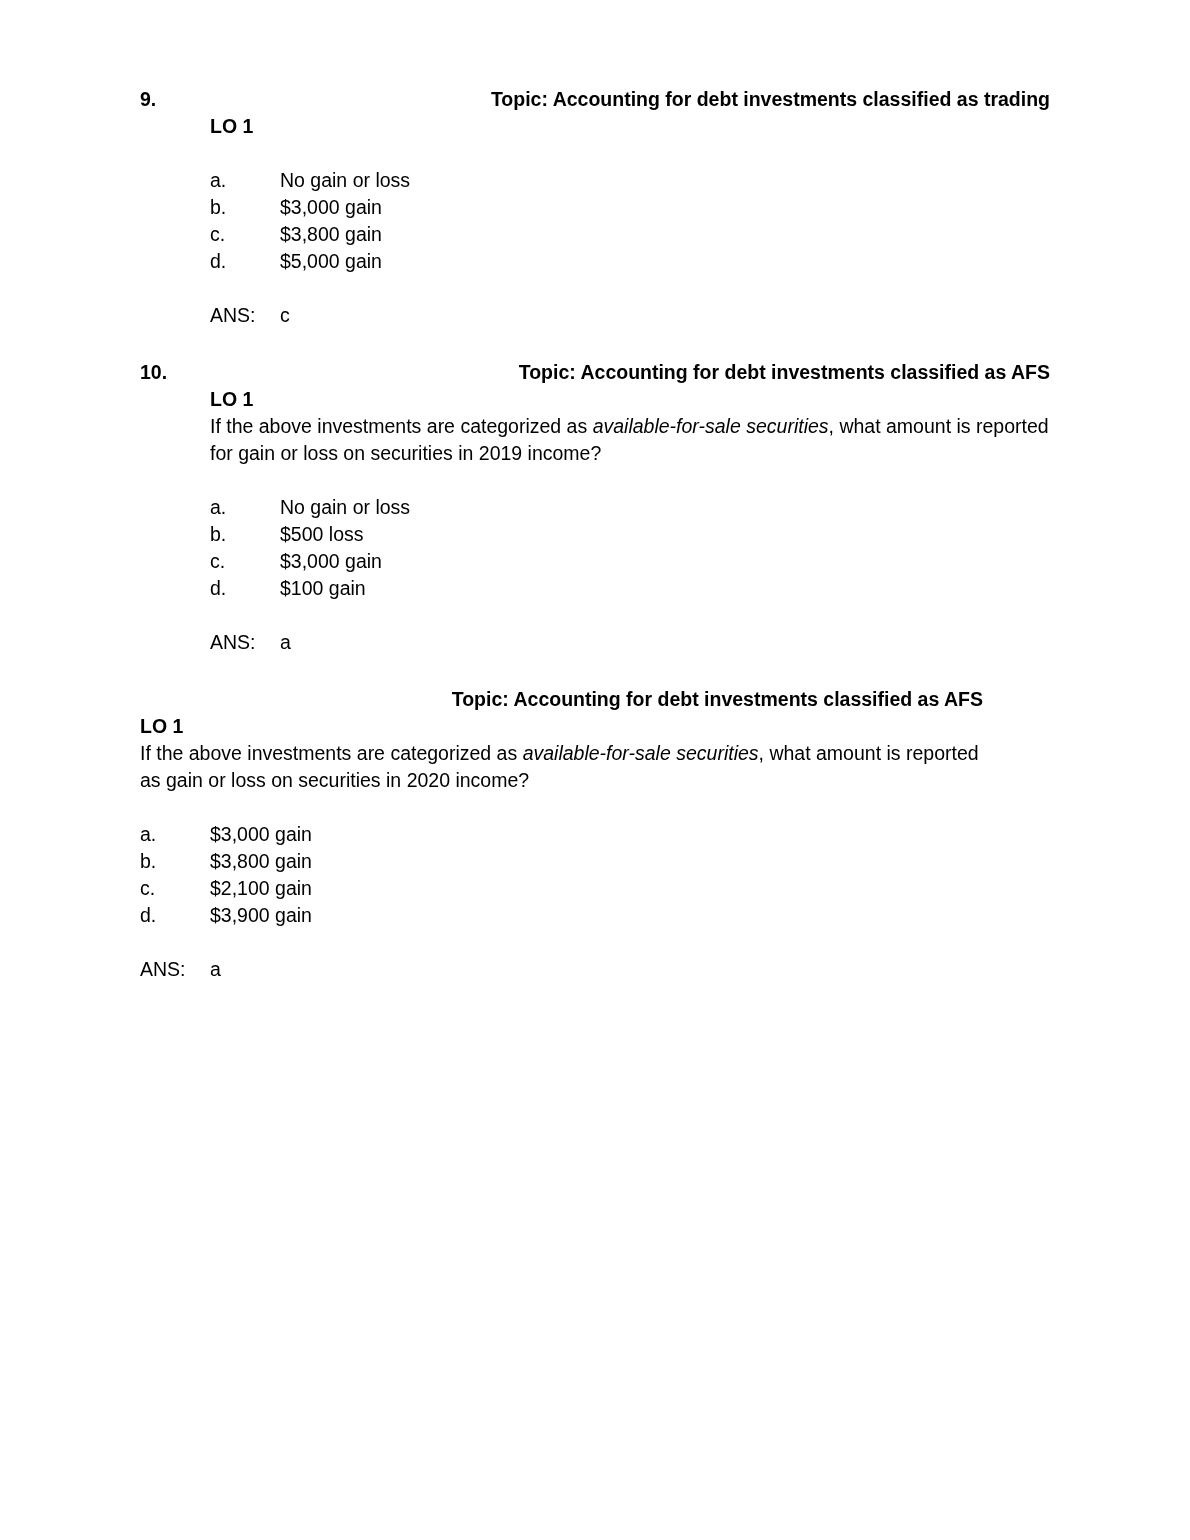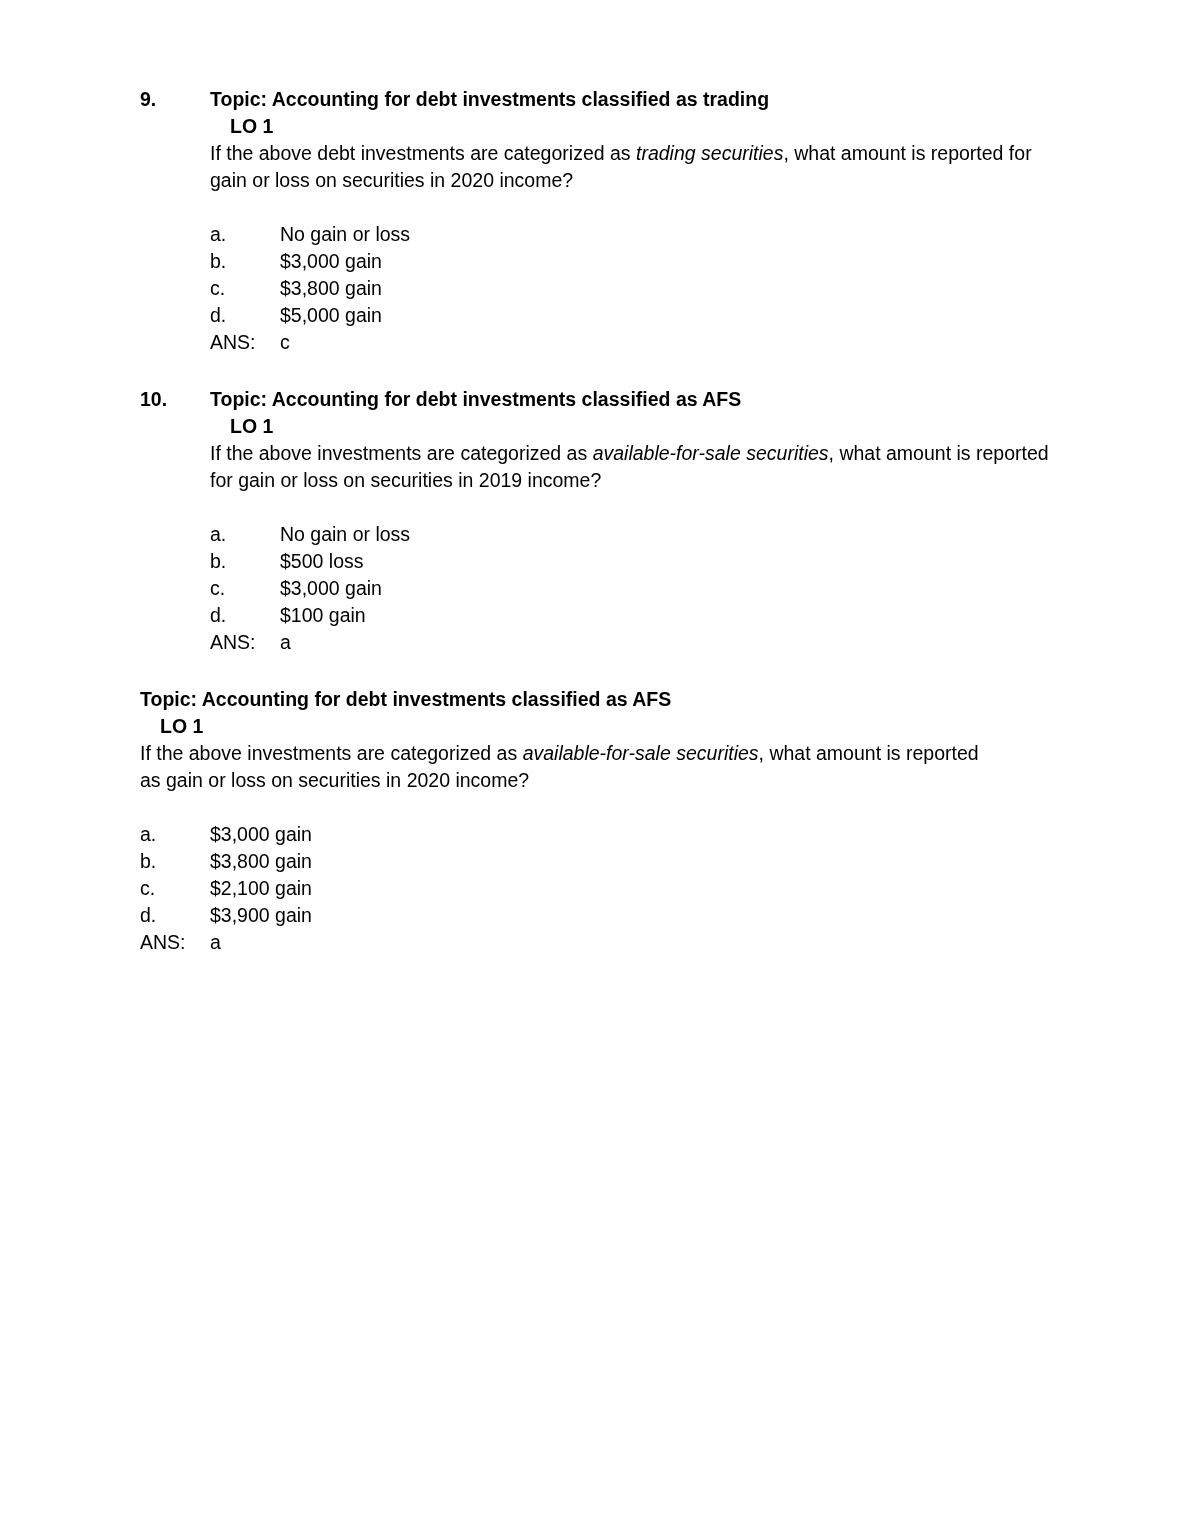--- a/index.html
+++ b/index.html
@@ -25,43 +25,42 @@
     margin-bottom: 30px;
   }
   .q-number {
     width: 70px;
     flex-shrink: 0;
     font-weight: 700;
   }
   .q-body {
     width: 843px;
   }
-  .q-topic { font-weight: 700; }
-  .q-lo { font-weight: 700; margin-left: 20px; }
+  .q-topic { font-weight: 700; text-align: right; }
+  .q-lo { font-weight: 700; }
   .q-prompt { }
   .italic { font-style: italic; }
   .options { margin-top: 27px; }
   .option-row { display: flex; }
   .option-letter { width: 70px; flex-shrink: 0; }
-  .ans-block { }
+  .ans-block { margin-top: 27px; }
   .ans-row { display: flex; }
   .ans-label { width: 70px; flex-shrink: 0; }
   .solution { margin-left: 70px; }
 </style>
 </head>
 <body>
 
 <div class="page">
   <div>
   <div class="question">
     <div class="q-number">9.</div>
     <div class="q-body">
       <div class="q-topic">Topic: Accounting for debt investments classified as trading</div>
       <div class="q-lo">LO 1</div>
-      <div class="q-prompt"><span>If the above debt investments are categorized as </span><span class="italic">trading securities</span><span>, what amount is reported for gain or loss on securities in 2020 income?</span></div>
       <div class="options">
   <div class="option-row">
     <div class="option-letter">a.</div>
     <div>No gain or loss</div>
   </div>
 
   <div class="option-row">
     <div class="option-letter">b.</div>
     <div>$3,000 gain</div>
   </div>

